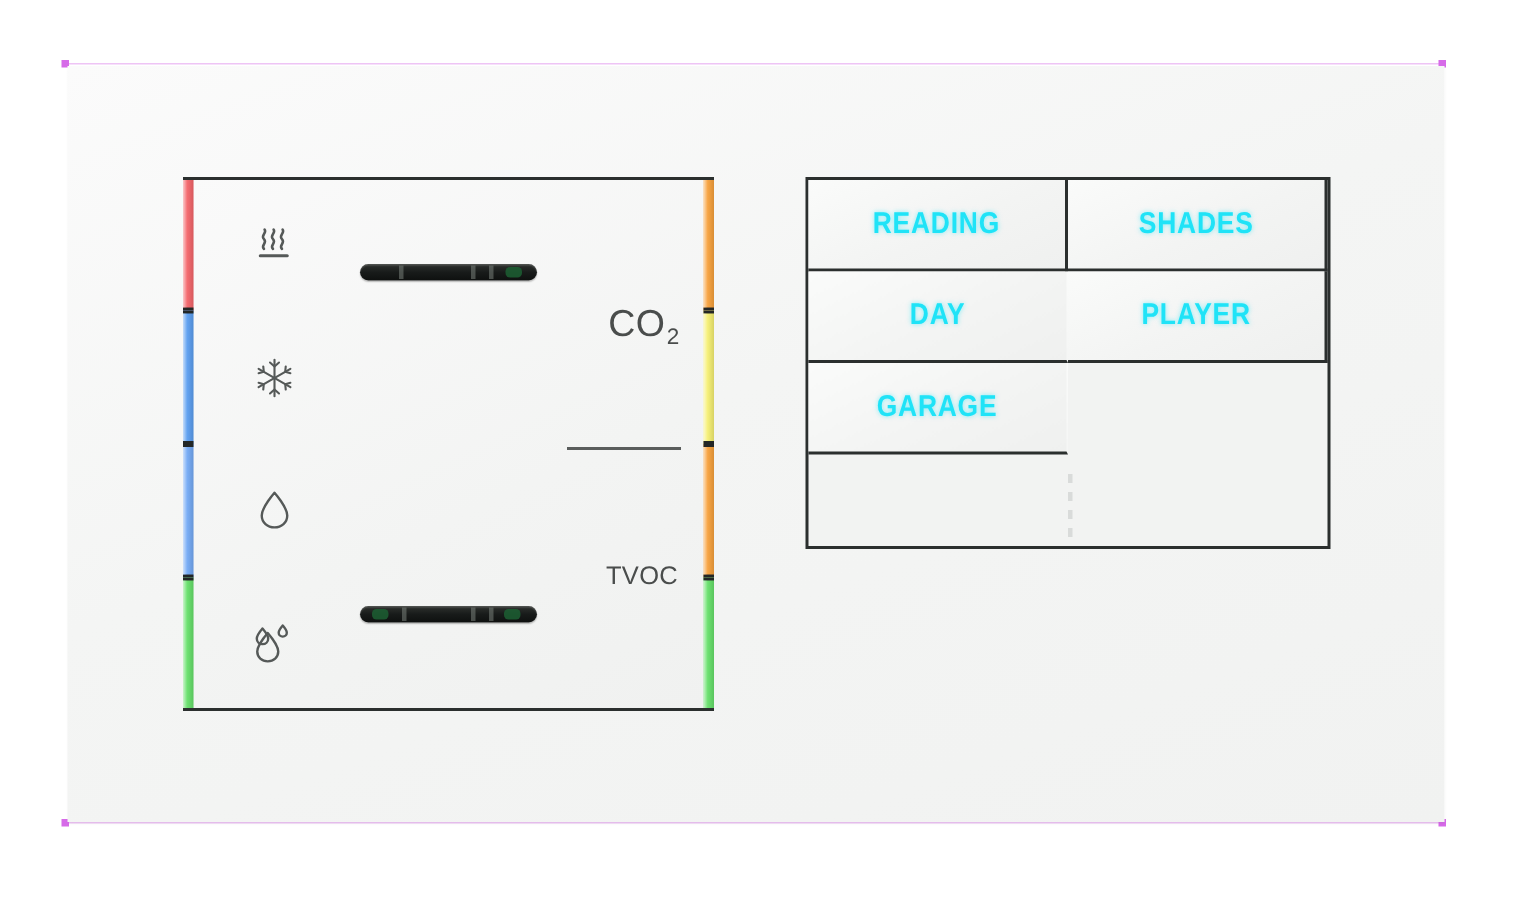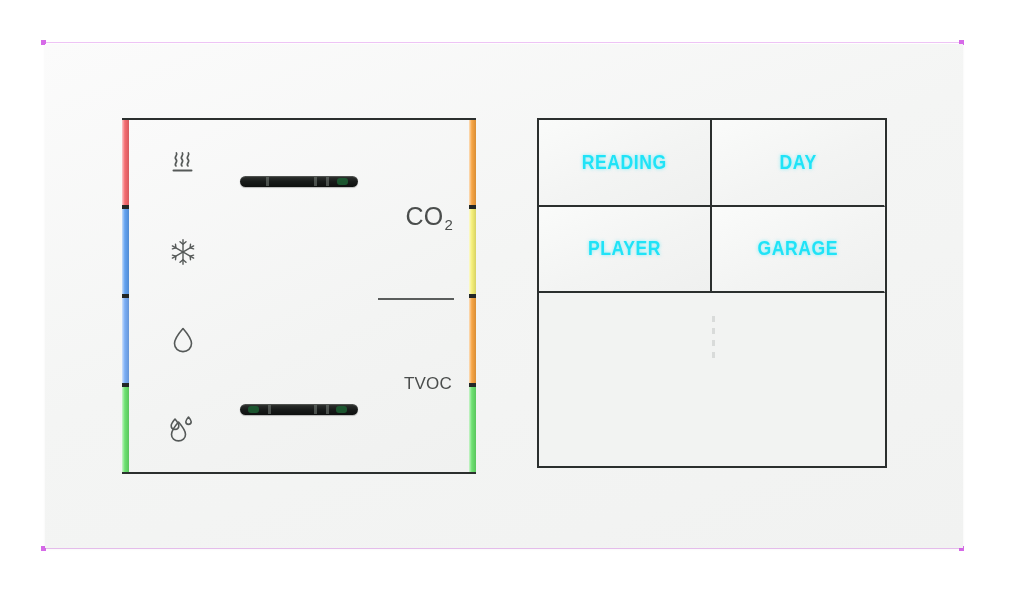--- a/index.html
+++ b/index.html
@@ -162,21 +162,21 @@
     height: 2px;
     background: #5a5d5c;
   }
 
   
   .keypad-module {
     position: absolute;
     left: 537px;
     top: 118px;
     width: 350px;
-    height: 350px;
+    height: 248px;
     background: #f2f3f2;
     border: 2.5px solid #2b2f2e;
     box-sizing: border-box;
     display: grid;
     grid-template-columns: 1fr 1fr;
     grid-template-rows: repeat(4, 1fr);
   }
   .key {
     position: relative;
     background: linear-gradient(155deg, #fafbfa 0%, #f3f4f3 55%, #eff0ef 100%);
@@ -301,20 +301,23 @@
 
       <div class="aq-divider"></div>
 
       <div class="aq-label aq-tvoc">TVOC</div>
     </div>
 
     <div class="keypad-module" style="left:492px; top:74px;">
       <div class="key col-left">
           <span class="key-label">READING</span>
         </div>
+      <div class="key col-left">
+          <span class="key-label">SHADES</span>
+        </div>
       <div class="key col-right">
           <span class="key-label">DAY</span>
         </div>
       <div class="key col-left">
           <span class="key-label">PLAYER</span>
         </div>
       <div class="key col-right">
           <span class="key-label">GARAGE</span>
         </div>
       <div class="seam-dash"></div>

